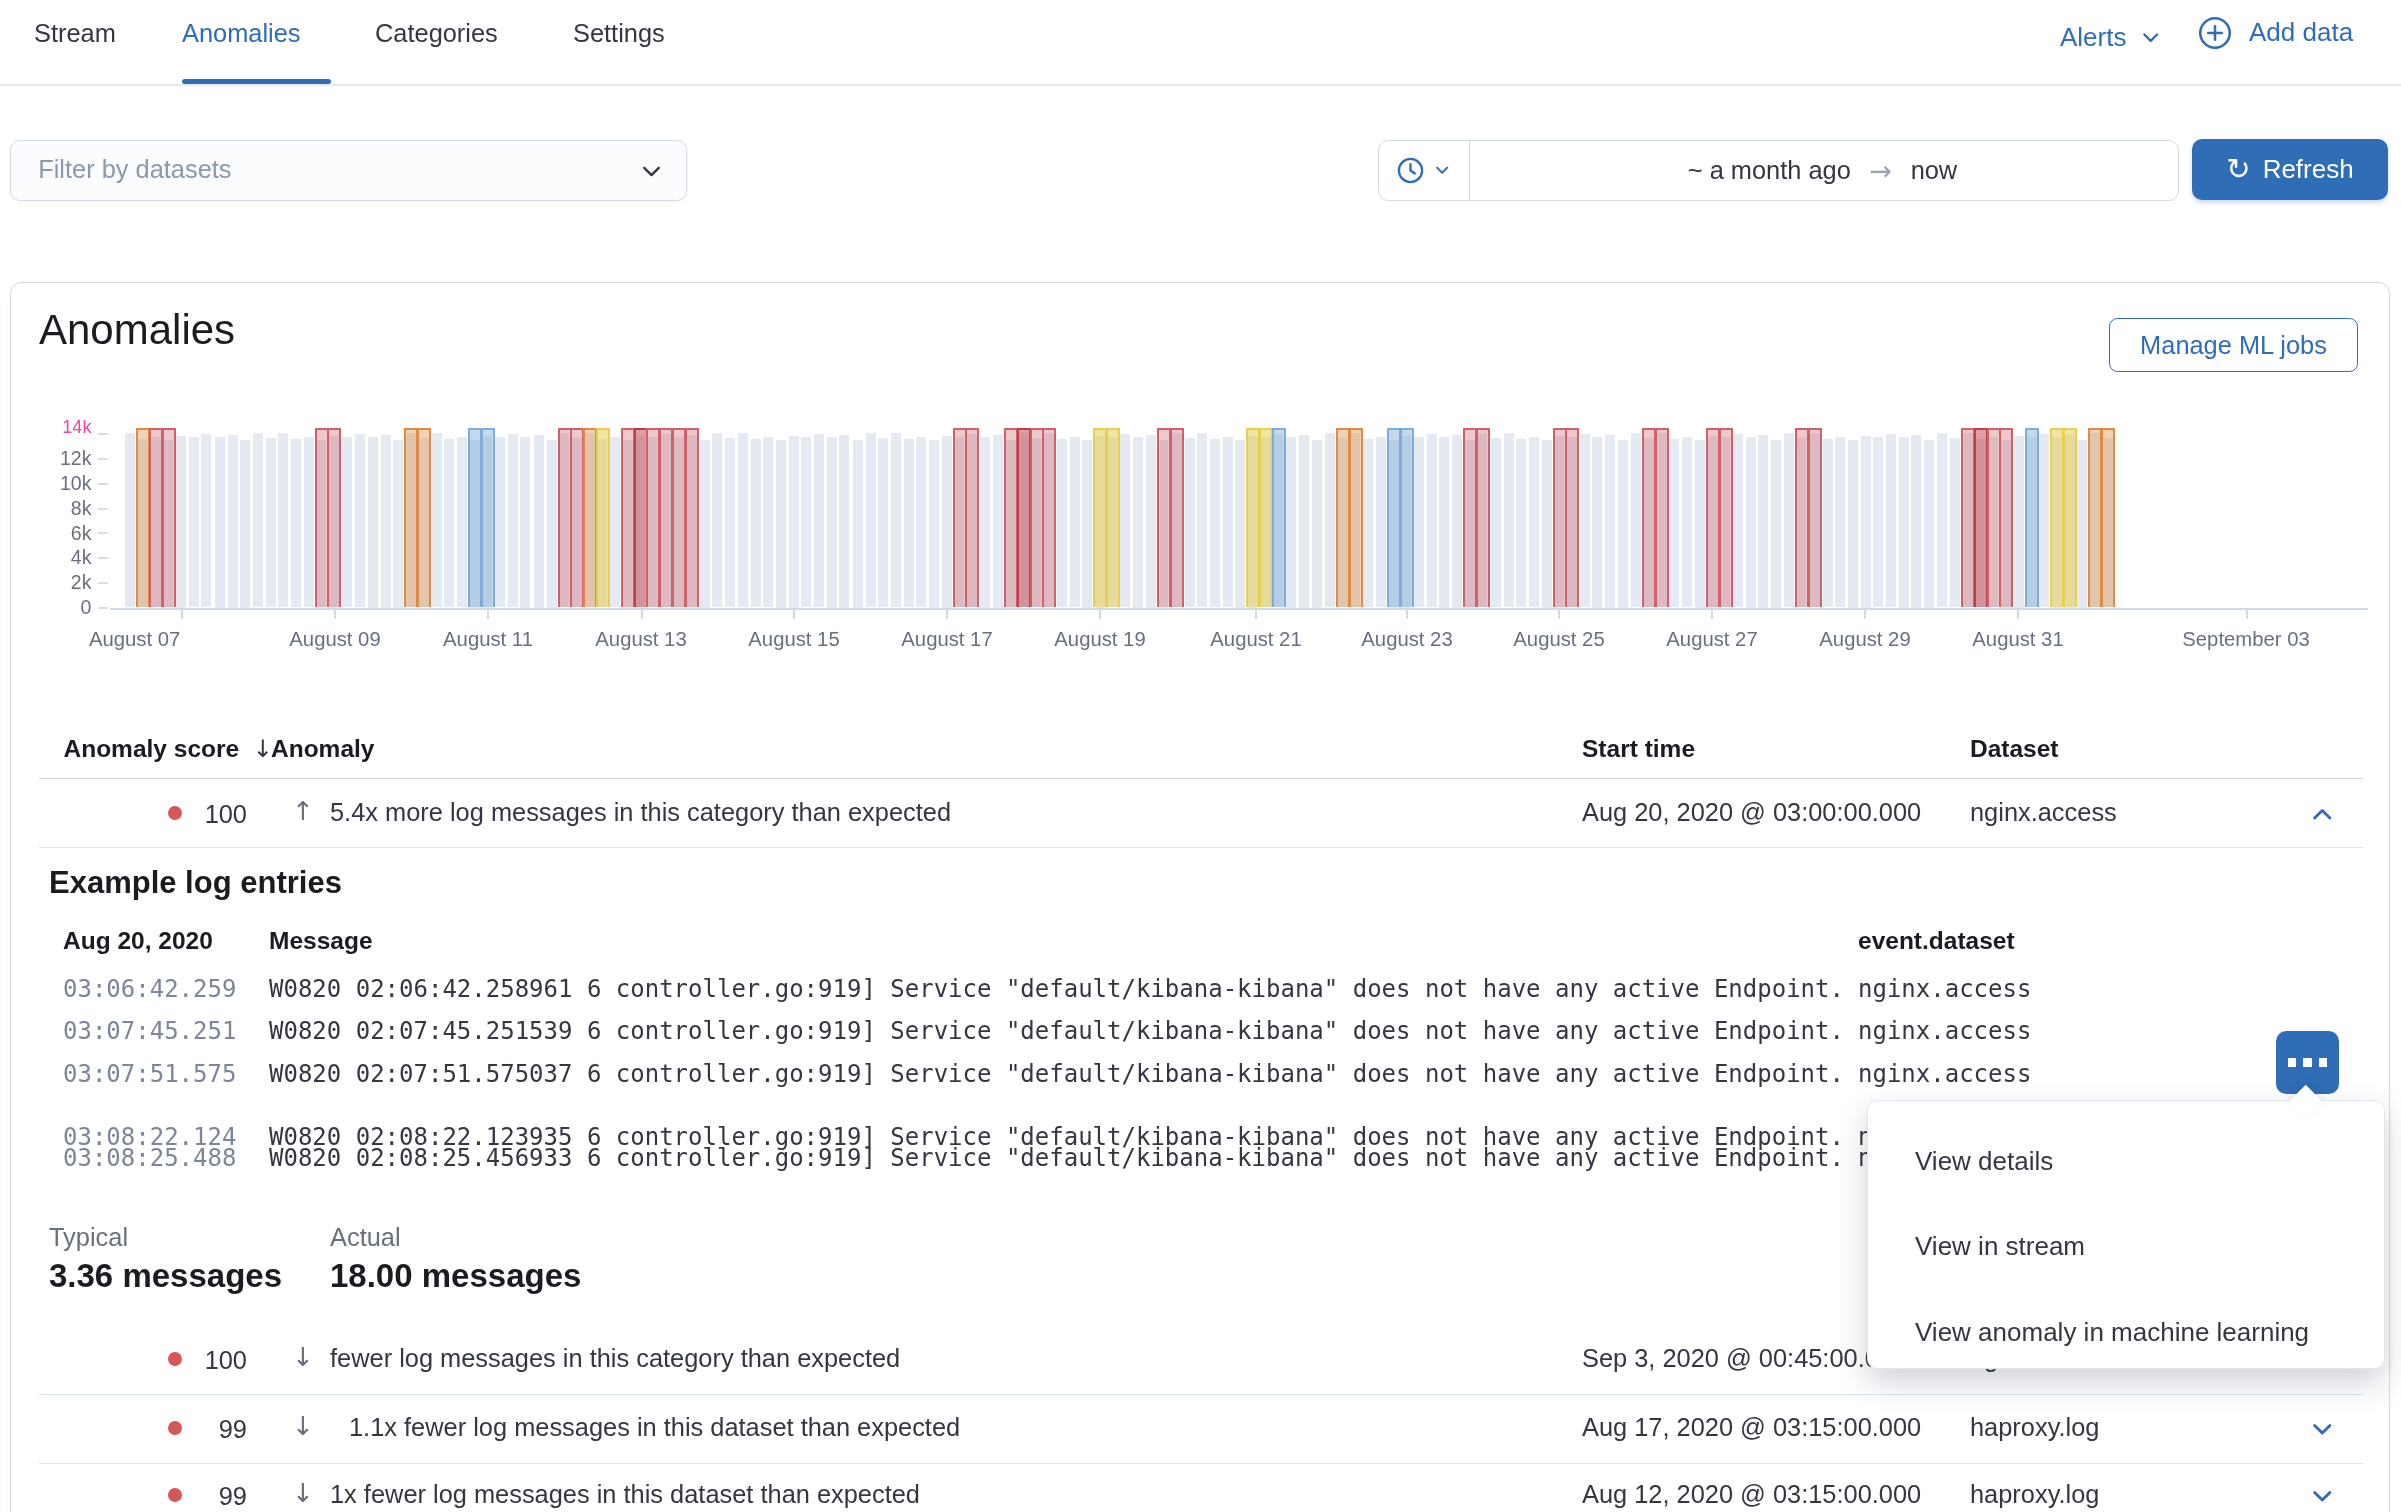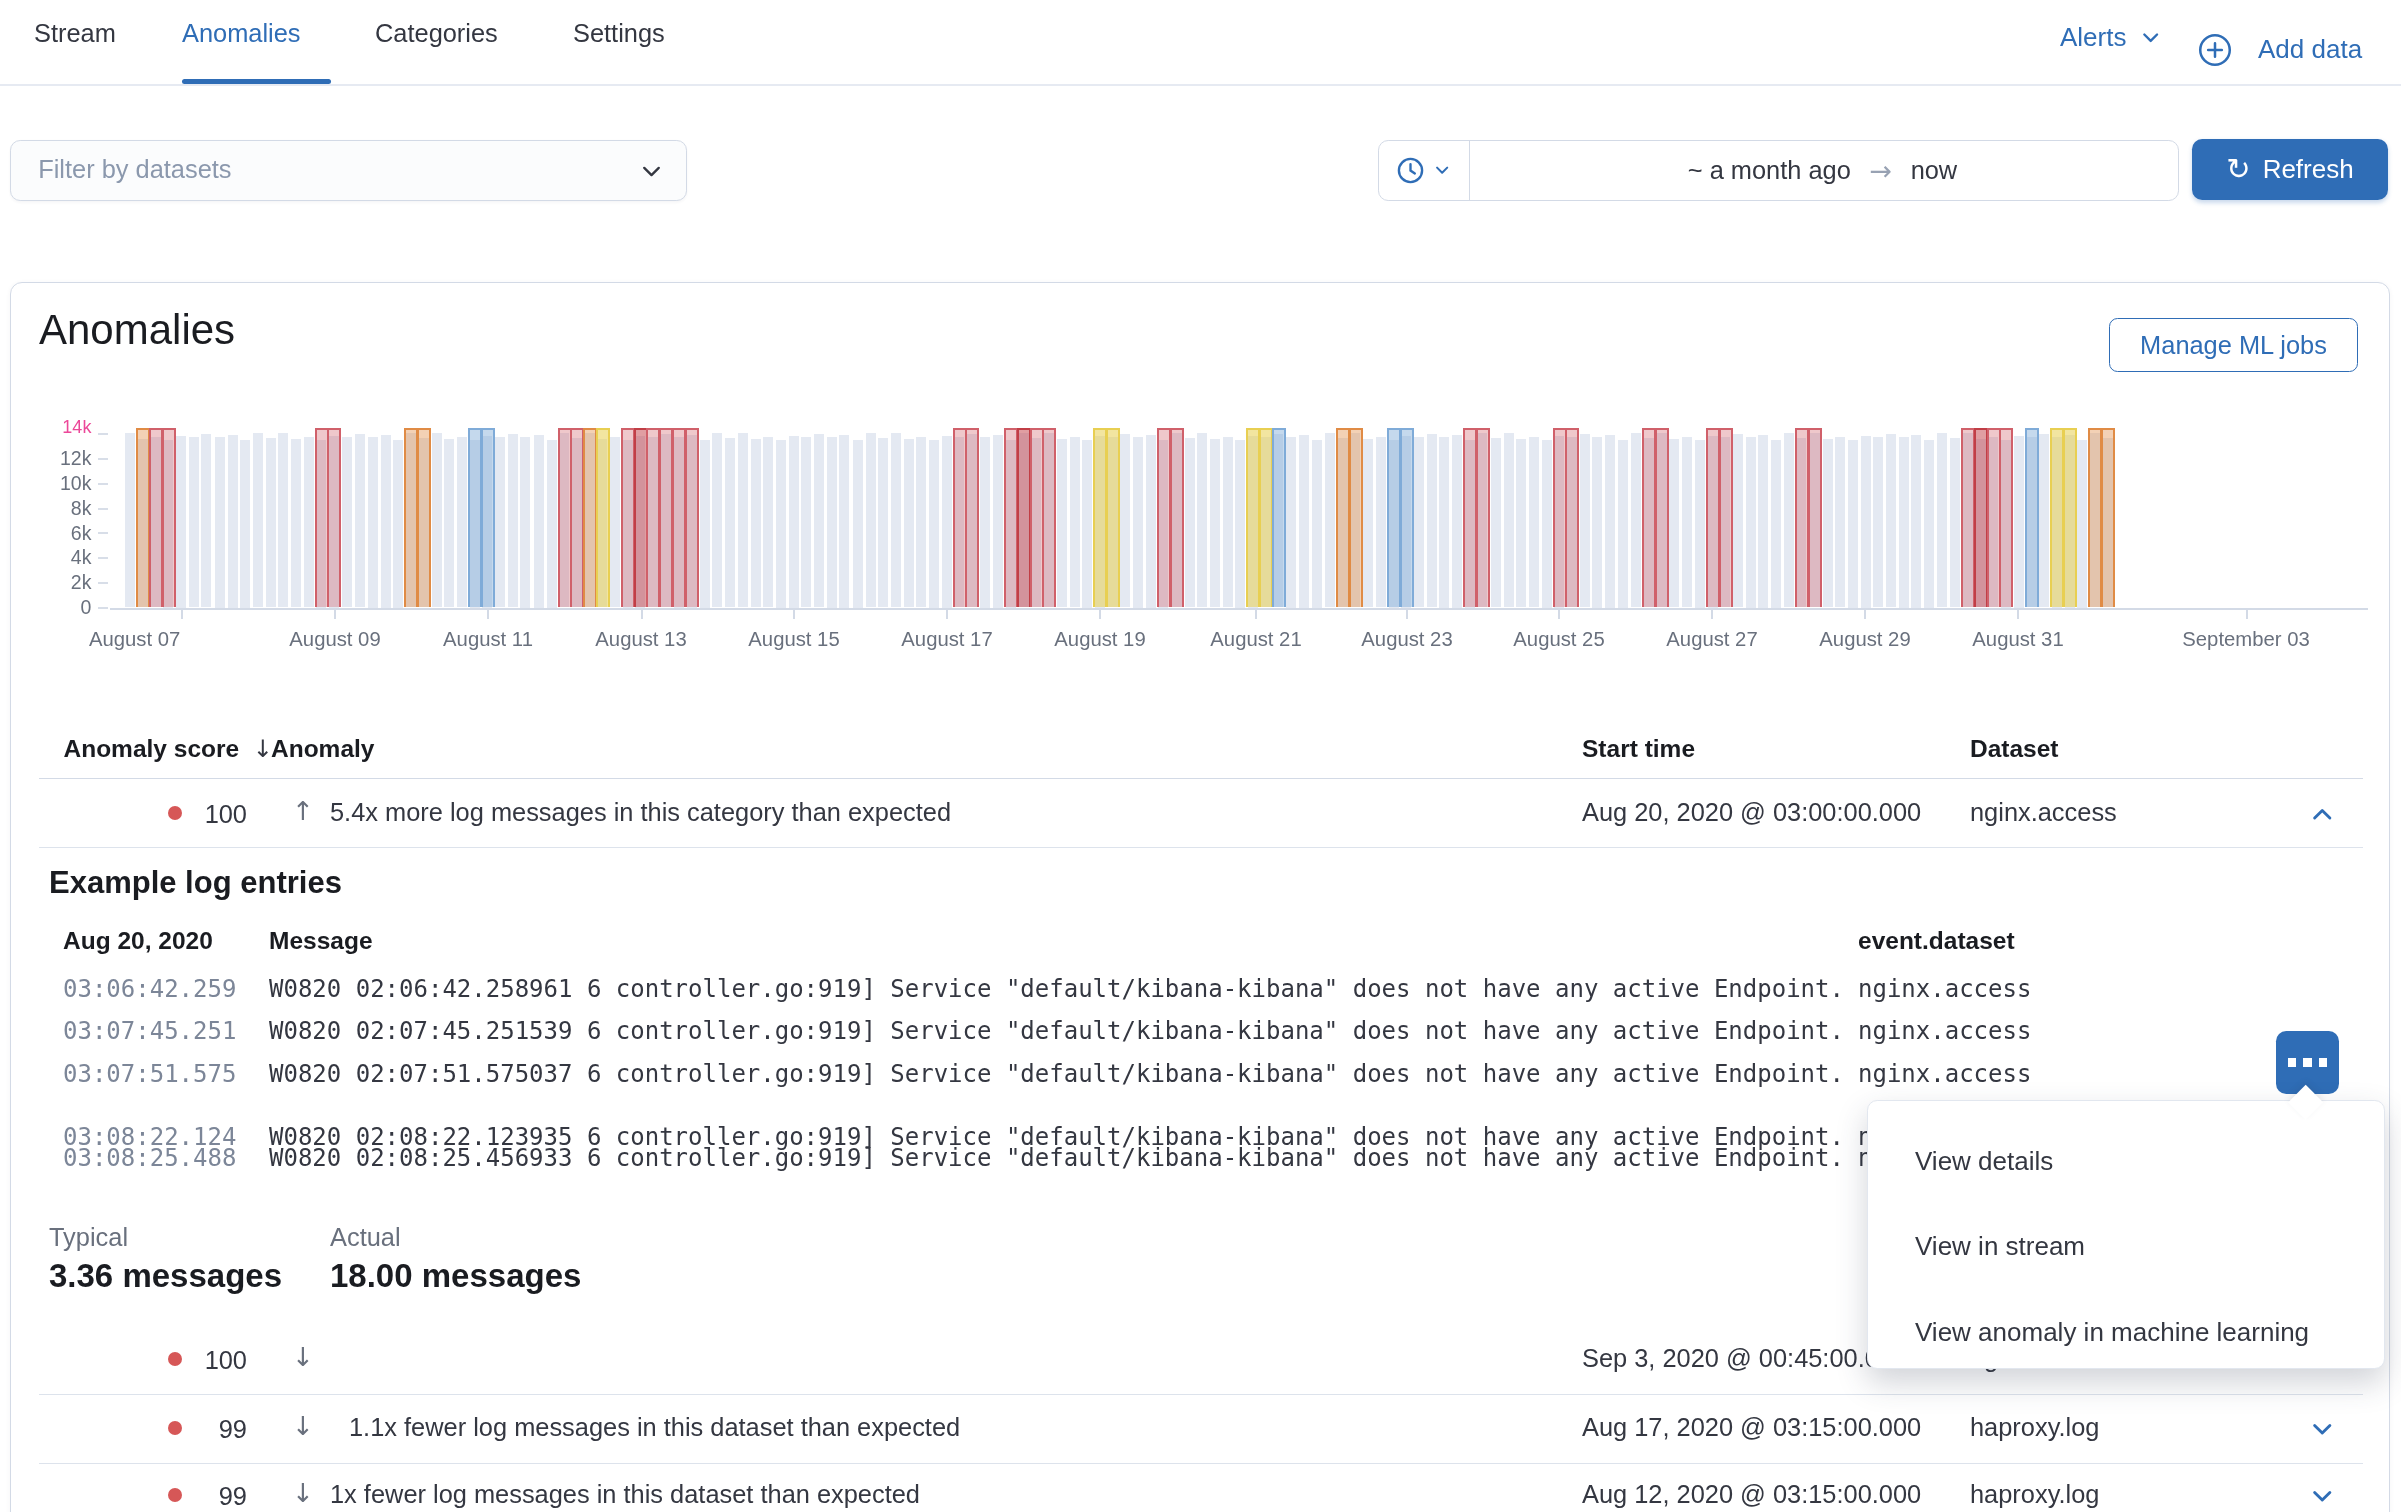--- a/index.html
+++ b/index.html
@@ -27,21 +27,21 @@
   <div class="abs tab" style="left:573px;top:18.6px;">Settings</div>
 
   <div class="abs flexc" style="left:2060px;top:12px;height:51px;gap:12px;">
     <span style="font-size:26px;font-weight:500;color:#2f6db6;">Alerts</span>
     <span>
       <svg width="25.4" height="25.4" viewBox="0 0 16 16">
           <path d="M4 6l4 4 4-4" fill="none" stroke="#2f6db6" stroke-width="1.5" stroke-linecap="round" stroke-linejoin="round"></path>
         </svg>
     </span>
   </div>
-  <div class="abs flexc" style="left:2197px;top:24px;height:51px;gap:25px;">
+  <div class="abs flexc" style="left:2197px;top:7px;height:51px;gap:16px;">
     <span>
       <svg width="36" height="36" viewBox="0 0 20 20">
           <circle cx="10" cy="10" r="8.2" fill="none" stroke="#2f6db6" stroke-width="1.4"></circle>
           <path d="M10 6.2v7.6M6.2 10h7.6" stroke="#2f6db6" stroke-width="1.4" stroke-linecap="round"></path>
         </svg>
     </span>
     <span style="font-size:26px;font-weight:500;color:#2f6db6;">Add data</span>
   </div>
 </div>
 
@@ -368,20 +368,21 @@
       <div style="position:absolute;left:2268px;top:18.6px;width:30.5px;height:30.5px;">
         <svg width="30.5" height="30.5" viewBox="0 0 16 16">
           <path d="M4 10l4-4 4 4" fill="none" stroke="#2f6db6" stroke-width="1.5" stroke-linecap="round" stroke-linejoin="round"></path>
         </svg>
       </div>
     </div>
     <div style="position:absolute;left:39px;top:1325px;width:2324px;height:69px;border-bottom:1.7px solid #dde3ec;">
       <div style="position:absolute;left:129px;top:27px;width:14.4px;height:14.4px;border-radius:50%;background:#d65757;"></div>
       <div style="position:absolute;left:118px;top:18px;width:90px;height:34px;line-height:34px;text-align:right;font-size:25.4px;color:#343741;">100</div>
       <div style="position:absolute;left:253px;top:17px;font-size:26px;color:#69707d;" class="arrowglyph">↓</div>
+      <div style="position:absolute;left:291px;top:18.6px;font-size:25.4px;color:#343741;">fewer log messages in this category than expected</div>
       <div style="position:absolute;left:1543px;top:18.6px;font-size:25.4px;color:#343741;">Sep 3, 2020 @ 00:45:00.000</div>
       <div style="position:absolute;left:1931px;top:18.6px;font-size:25.4px;color:#343741;">nginx.access</div>
       <div style="position:absolute;left:2268px;top:19.5px;width:30.5px;height:30.5px;">
         <svg width="30.5" height="30.5" viewBox="0 0 16 16">
           <path d="M4 6l4 4 4-4" fill="none" stroke="#2f6db6" stroke-width="1.5" stroke-linecap="round" stroke-linejoin="round"></path>
         </svg>
       </div>
     </div>
     <div style="position:absolute;left:39px;top:1394px;width:2324px;height:69px;border-bottom:1.7px solid #dde3ec;">
       <div style="position:absolute;left:129px;top:27px;width:14.4px;height:14.4px;border-radius:50%;background:#d65757;"></div>

